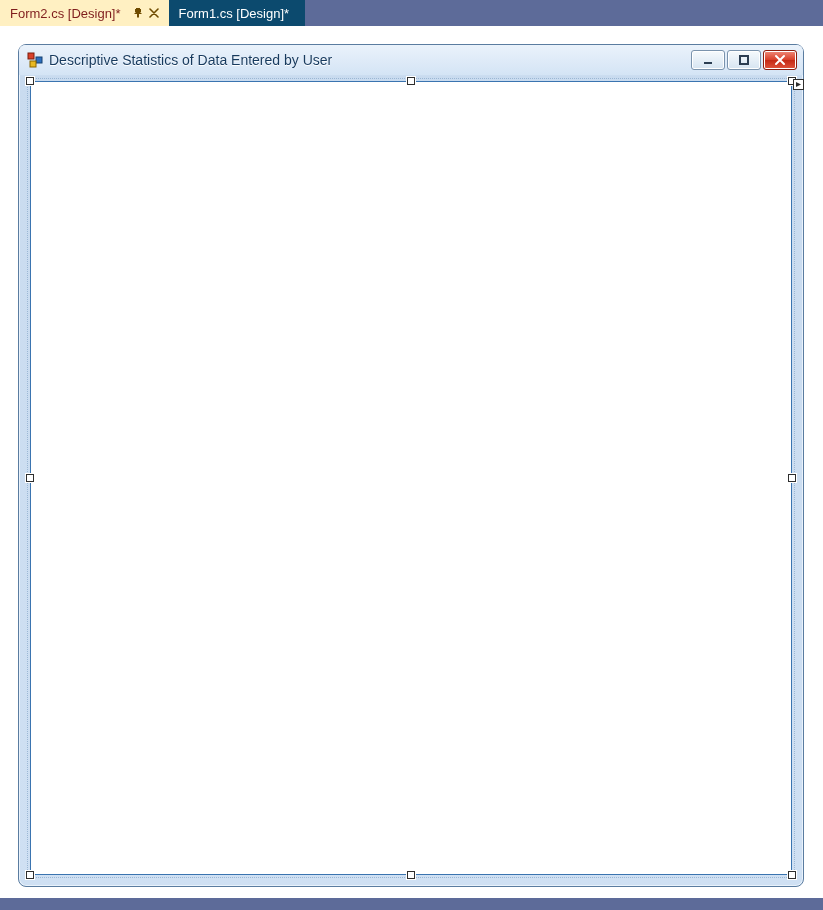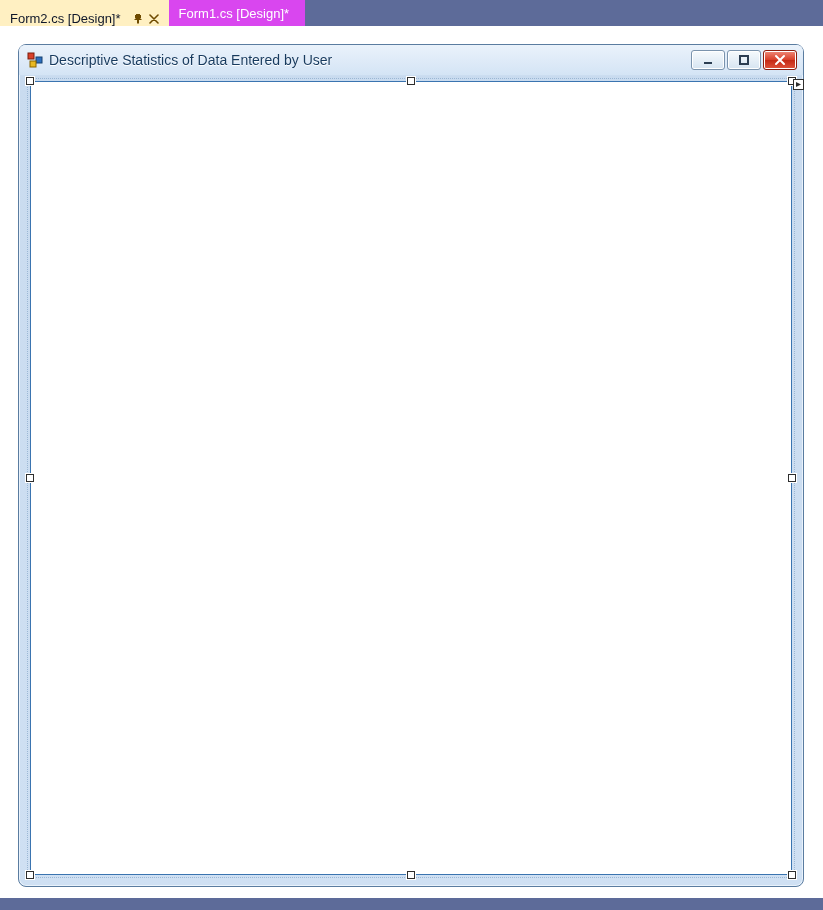--- a/index.html
+++ b/index.html
@@ -24,26 +24,25 @@
     display: flex;
     align-items: center;
     padding: 0 8px 0 10px;
     font-size: 13px;
     cursor: pointer;
     position: relative;
     white-space: nowrap;
   }
   .tab.active {
     background: #fff0c2;
-    color: #0f172a;
+    color: #7f1d1d;
     border-top: 0;
-    align-items: flex-end;
   }
   .tab.inactive {
-    background: #d946ef;
+    background: #0c4a6e;
     color: #ffffff;
   }
   .tab .tab-label { margin-right: 8px; }
   .tab .pin-glyph, .tab .close-glyph {
     width: 14px; height: 14px;
     display: inline-flex;
     align-items: center;
     justify-content: center;
     font-size: 11px;
     margin-left: 2px;

